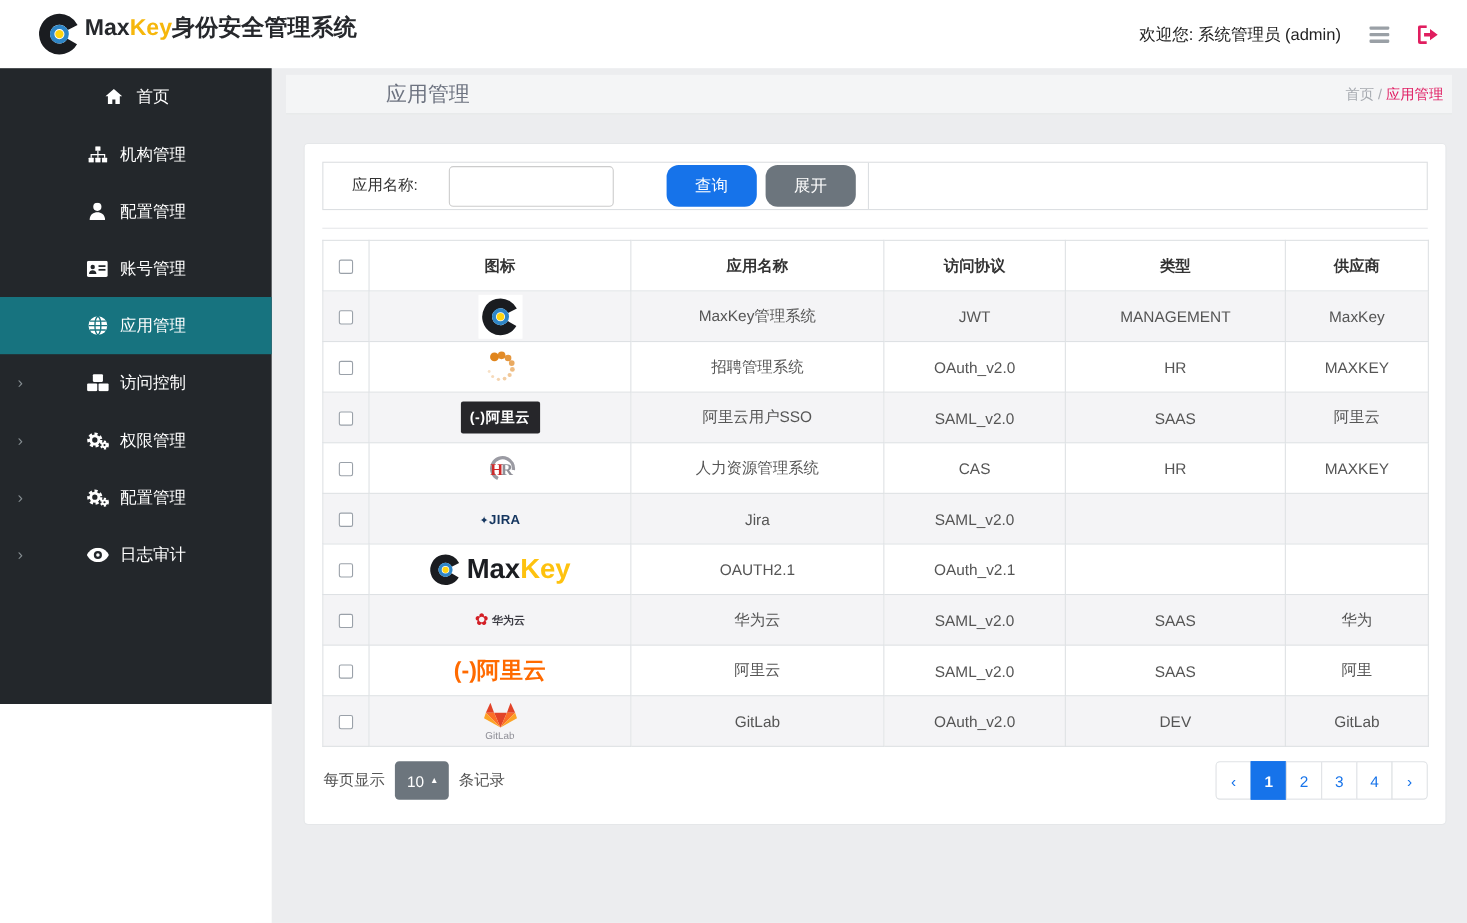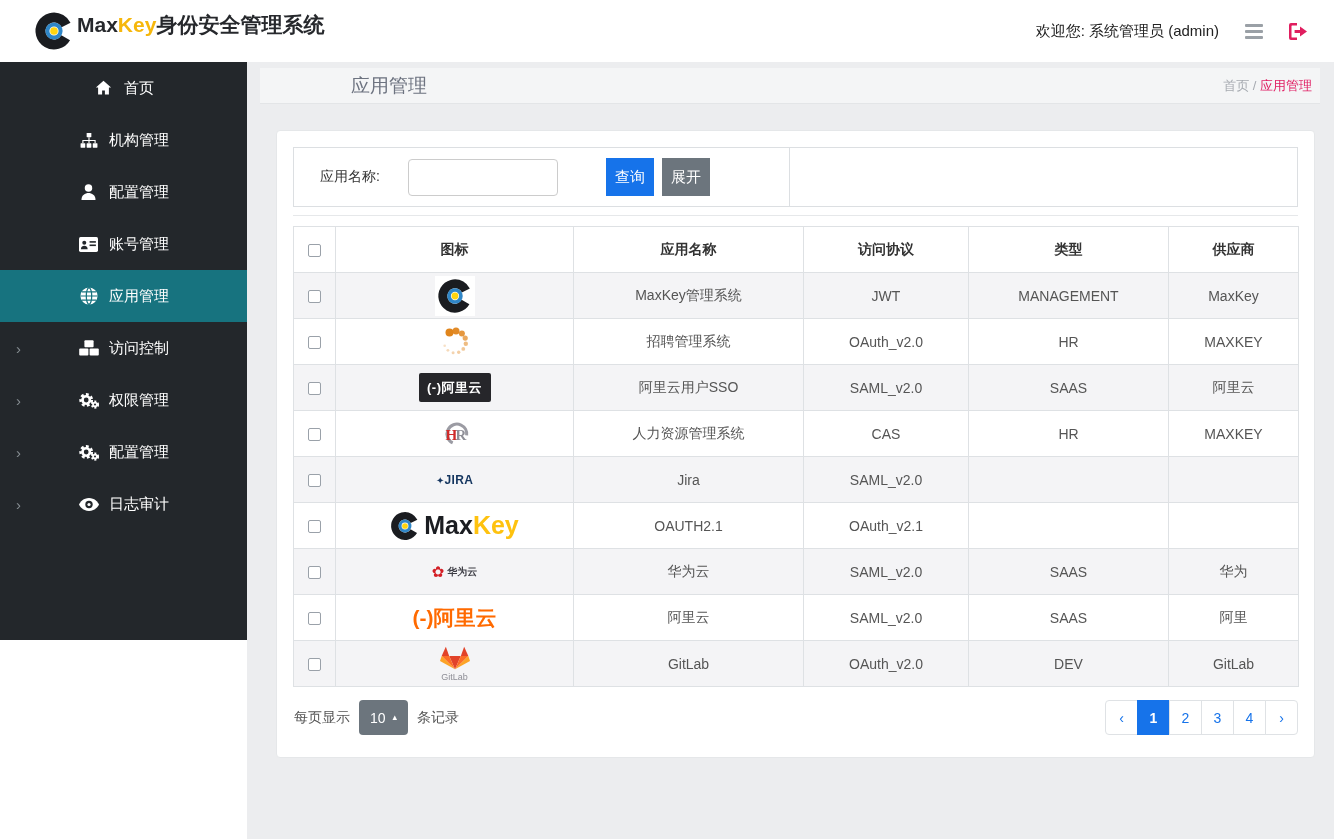--- a/index.html
+++ b/index.html
@@ -32,36 +32,36 @@
   
   .content{flex:1;min-width:0}
   .band{height:36px;margin:6px 14px 0 13px;background:#f4f5f6;border-bottom:1px solid #e3e5e7;
     display:flex;align-items:center;justify-content:space-between;padding:0 8px 0 91px}
   .band h1{font-size:19px;color:#6d7380;font-weight:normal;margin:0}
   .crumbs{font-size:13px;color:#a6aab0}
   .crumbs .cur{color:#e01e63}
   .panel{background:#fff;border:1px solid #e5e7e9;border-radius:4px;margin:26px 19px 0 29px;
     padding:16px 16px 22px}
   
-  .toolbar{border:1px solid #dcdfe2;height:60px;display:flex;align-items:stretch}
+  .toolbar{border:1px solid #dcdfe2;height:44px;display:flex;align-items:stretch}
   .t-left{width:496px;border-right:1px solid #dcdfe2;display:flex;align-items:center;padding-left:26px}
   .t-left label{font-size:14px;color:#333}
   .t-left input{width:150px;height:37px;border:1px solid #ccc;border-radius:4px;padding:0 8px;
     font-size:14px;margin-left:28px;font-family:inherit}
-  .btn{border:none;border-radius:0;color:#fff;font-size:15px;height:38px;padding:0 9px;
+  .btn{border:none;border-radius:11px;color:#fff;font-size:15px;height:38px;padding:0 26px;
     cursor:pointer;font-family:Liberation Mono, monospace;white-space:nowrap}
   .btn-query{background:#1673ea;margin-left:48px}
   .btn-expand{background:#6c757d;margin-left:8px}
   .t-right{flex:1;display:flex;justify-content:flex-end;align-items:center;gap:6px;padding-right:6px}
   .btn-add{background:#23905c;height:40px}
   .btn-add .caret{font-size:11px;margin-left:7px;vertical-align:1px}
   .btn-edit{background:#2bc0ee;height:40px}
   .btn-del{background:#dc3545;height:40px}
   
-  .table-wrap{margin-top:8px;border-top:1px solid #e6e8ea;padding-top:10px}
+  .table-wrap{margin-top:16px;border-top:1px solid #e6e8ea;padding-top:10px}
   table{width:100%;border-collapse:collapse;table-layout:fixed}
   th,td{border:1px solid #dee1e4;height:46px;text-align:center;font-size:14px;padding:0 4px;overflow:hidden}
   th{color:#333;font-weight:bold}
   td{color:#555}
   tbody tr:nth-child(odd){background:#f4f4f6}
   .cb{width:13px;height:13px;border:1.5px solid #9aa1a9;border-radius:2px;background:#fff;
     display:inline-block;vertical-align:middle;cursor:pointer}
   .logo-white{background:#fff;display:inline-flex;align-items:center;justify-content:center;line-height:0}
   .lg-cell{display:flex;align-items:flex-start;justify-content:center}
   

